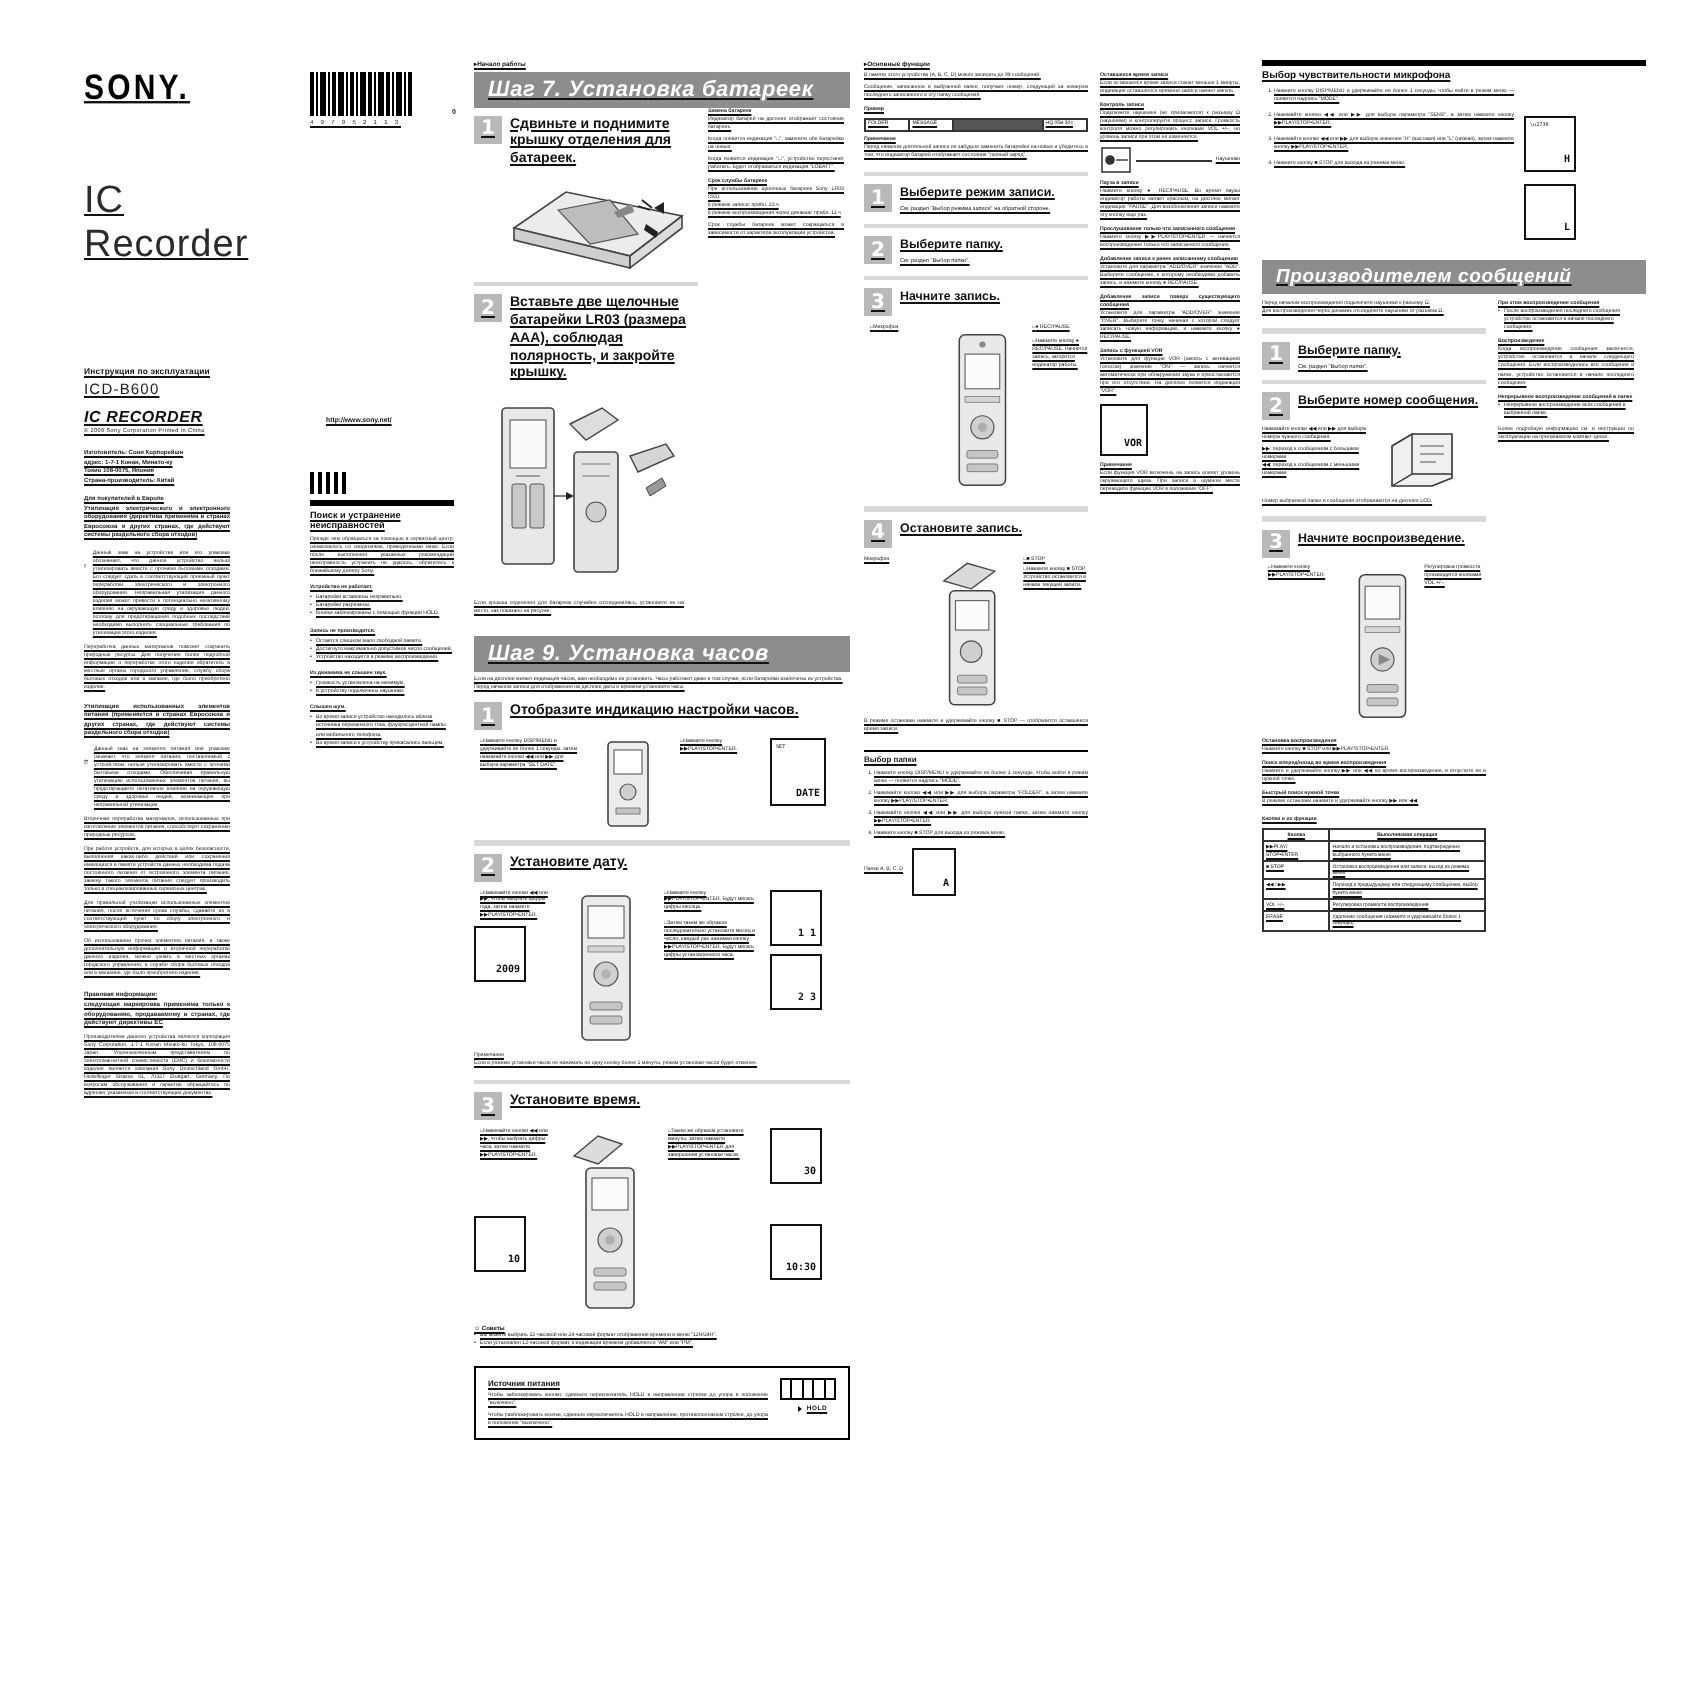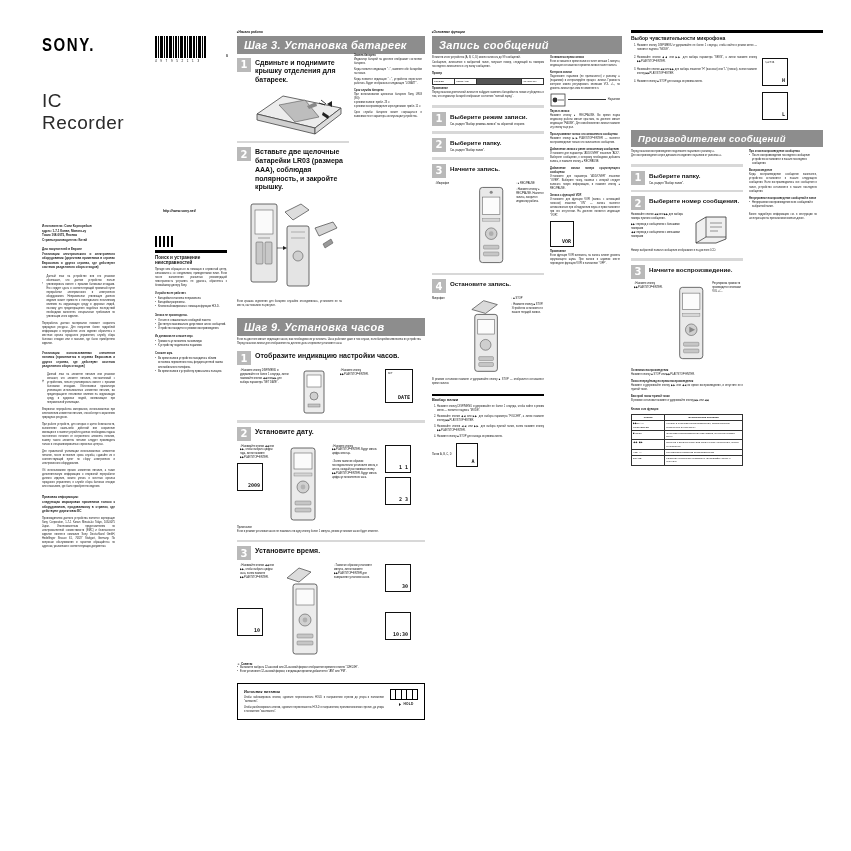--- a/index.html
+++ b/index.html
@@ -4,21 +4,21 @@
 <style>
   html,body{margin:0;padding:0;background:#fff;}
   body{width:851px;height:851px;overflow:hidden;font-family:"Liberation Sans",sans-serif;color:#111;}
   .page{position:relative;width:851px;height:851px;background:#fff;}
 
   
   .tiny{font-size:2.6px;line-height:1.55;color:#1a1a1a;text-align:justify;}
   .b{font-weight:bold;}
 
   
-  .col{position:absolute;top:0;}
+  .col{position:absolute;top:0;text-decoration:underline;}
 
   
   .sony{font-size:15px;font-weight:bold;letter-spacing:1.6px;font-family:"Liberation Sans",sans-serif;
         transform:scaleY(1.18);transform-origin:left top;color:#000;}
   .sony-dot{font-size:15px;}
 
   
   .barcode{display:flex;align-items:flex-end;height:22px;gap:1px;}
   .barcode i{display:block;background:#000;width:2px;height:22px;}
   .barcode i.w{width:3px;}
@@ -84,20 +84,26 @@
 <div class="page">
 
   <div class="col" style="left:42px;top:34px;width:92px;">
     <div class="sony"><span>SONY</span><span class="sony-dot">.</span></div>
   </div>
 
   <div class="col" style="left:42px;top:90px;width:100px;">
     <div class="icrec-title">IC Recorder</div>
   </div>
 
+  <div class="col" style="left:42px;top:183px;width:110px;">
+    <div class="instr-lbl">Инструкция по эксплуатации</div>
+    <div class="model">ICD-B600</div>
+    <div class="icrec-sm" style="margin-top:5px;">IC RECORDER</div>
+    <div class="icrec-sub">© 2009 Sony Corporation    Printed in China</div>
+  </div>
 
   <div class="col" style="left:155px;top:36px;width:70px;">
     <div class="barcode">
       <i></i>
         <i class="n"></i>
         <i class="w"></i>
         <i class="n"></i>
         <i></i>
         <i class="w"></i>
         <i class="n"></i>
@@ -195,21 +201,21 @@
 
     <div class="tiny b" style="margin-top:4px;">Слышен шум.</div>
     <div class="bullets" style="margin-top:1px;">
       <div>Во время записи устройство находилось вблизи источника переменного тока, флуоресцентной лампы или мобильного телефона.</div>
       <div>Во время записи к устройству прикасались пальцем.</div>
     </div>
   </div>
 
   <div class="col" style="left:237px;top:30px;width:188px;">
     <div class="kicker">▸<span>Начало работы</span></div>
-    <div class="bar">Шаг 3. Установка батареек</div>
+    <div class="bar">Шаг 7. Установка батареек</div>
 
     <div style="display:flex;gap:5px;">
       <div style="width:112px;">
 
         <div class="step">
           <div class="stepnum">1</div>
           <div class="steptxt">Сдвиньте и поднимите крышку отделения для батареек.</div>
         </div>
 
         <div style="position:relative;height:46px;margin:5px 0 0 12px;">
@@ -402,21 +408,20 @@
               <path d="M0 3 L5 3 L5 1 L7 2.5 L5 4 L5 3 Z" fill="#111"></path>
             </svg>
           <span class="hold-lbl">HOLD</span>
         </div>
       </div>
     </div>
   </div>
 
   <div class="col" style="left:432px;top:30px;width:190px;">
     <div class="kicker">▸<span>Основные функции</span></div>
-    <div class="bar">Запись сообщений</div>
 
     <div style="display:flex;gap:6px;margin-top:2px;">
       <div style="width:112px;">
         <div class="tiny">В памяти этого устройства (А, В, С, D) можно записать до 99 сообщений.</div>
         <div class="tiny" style="margin-top:1.5px;">Сообщение, записанное в выбранной папке, получает номер, следующий за номером последнего записанного в эту папку сообщения.</div>
 
         <div class="tiny b" style="margin-top:3px;">Пример</div>
         <div class="tblwrap">
           <table class="t">
             <tbody>

